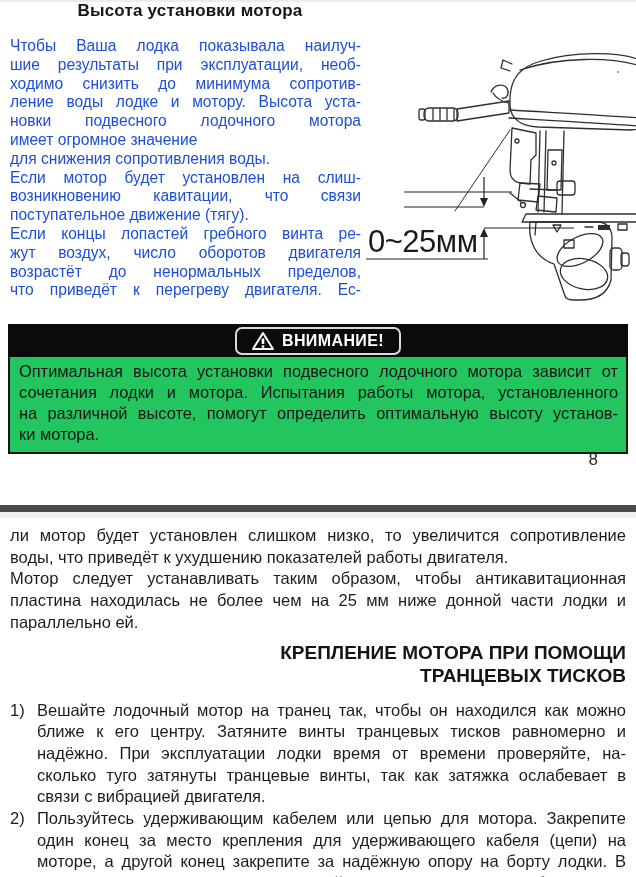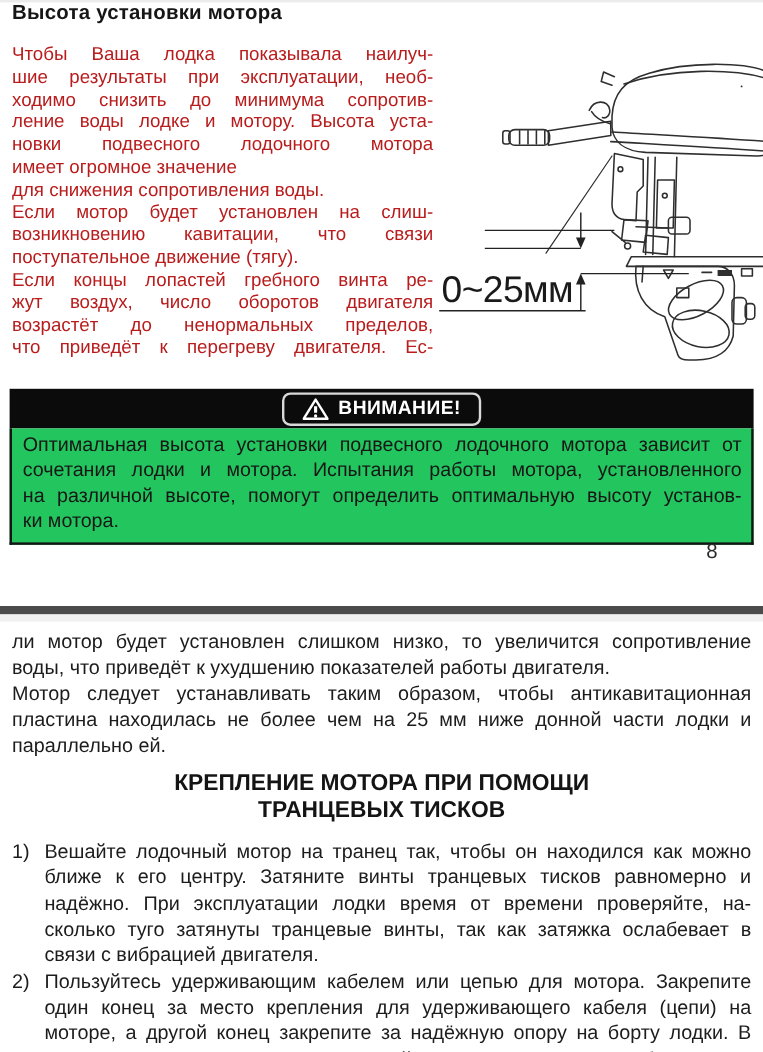--- a/index.html
+++ b/index.html
@@ -10,25 +10,25 @@
     -webkit-font-smoothing:antialiased;
   }
   .jline{text-align:justify;text-align-last:justify;white-space:normal;}
   .jline.noj{text-align-last:left;}
 
   .top-strip{position:absolute;left:0;top:0;width:636px;height:2px;background:#ececec;}
 
   
   .page1-title{
     position:absolute;left:10px;top:1px;width:360px;
-    font-size:17px;font-weight:bold;color:#161616;letter-spacing:.2px;
+    font-size:17px;font-weight:bold;color:#161616;letter-spacing:.2px;text-align:center;
   }
   .p1-body{
     position:absolute;left:10px;top:37px;width:351px;
-    font-size:15.6px;line-height:18.8px;color:#b91c1c;
+    font-size:15.6px;line-height:18.8px;color:#1d4ed8;
   }
   .figure-wrap{position:absolute;left:360px;top:0;width:288px;height:314px;}
   .figure-wrap svg{display:block;}
 
   .warning-box{position:absolute;left:8px;top:324px;width:620px;}
   .warning-header{
     height:33px;background:#0b0b0b;display:flex;align-items:center;justify-content:center;
   }
   .warning-pill{
     display:flex;align-items:center;gap:8px;
@@ -46,21 +46,21 @@
   
   .page-separator{position:absolute;left:0;top:505px;width:636px;height:7px;background:#4b4b4b;}
   .below-strip{position:absolute;left:0;top:512px;width:636px;height:6px;background:#f1f1f1;}
 
   
   .page2{
     position:absolute;left:10px;top:525px;width:616px;
     font-size:16.5px;line-height:21.7px;color:#1c1c1c;
   }
   .section-heading{
-    margin-top:7px;text-align:center;font-weight:bold;font-size:19px;line-height:23px;color:#141414;
+    margin-top:7px;text-align:right;font-weight:bold;font-size:19px;line-height:23px;color:#141414;
   }
   .numbered-list{margin-top:13px;}
   .oli{display:flex;}
   .oli .num{flex:none;width:27px;}
   .oli .lines{flex:1 1 auto;min-width:0;}
 </style>
 </head>
 <body>
 
 <div class="top-strip"></div>

